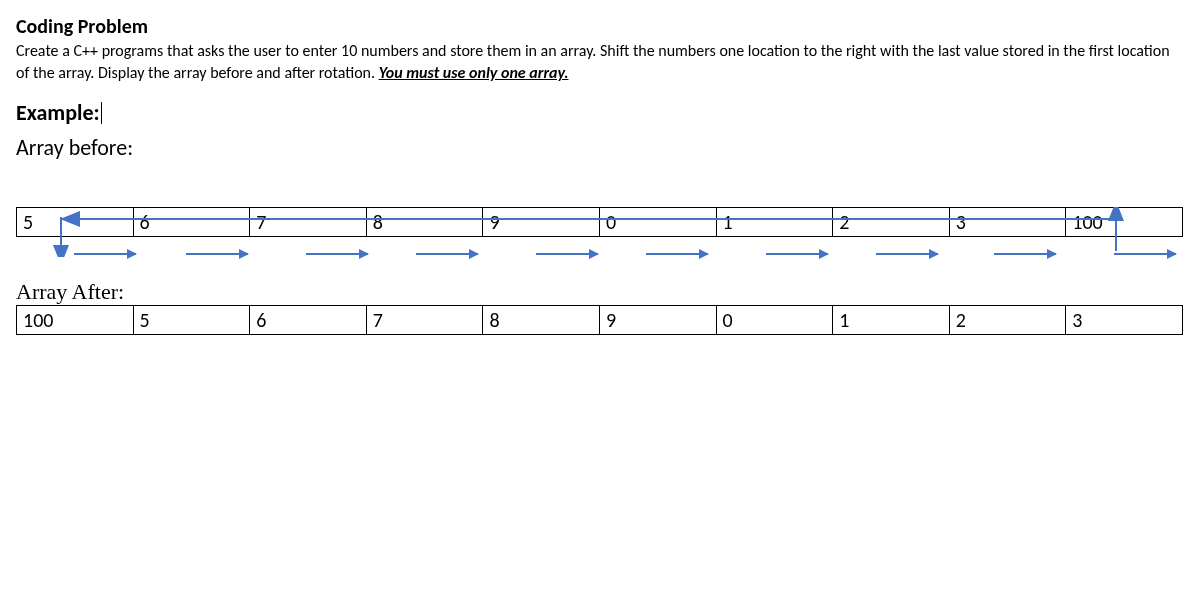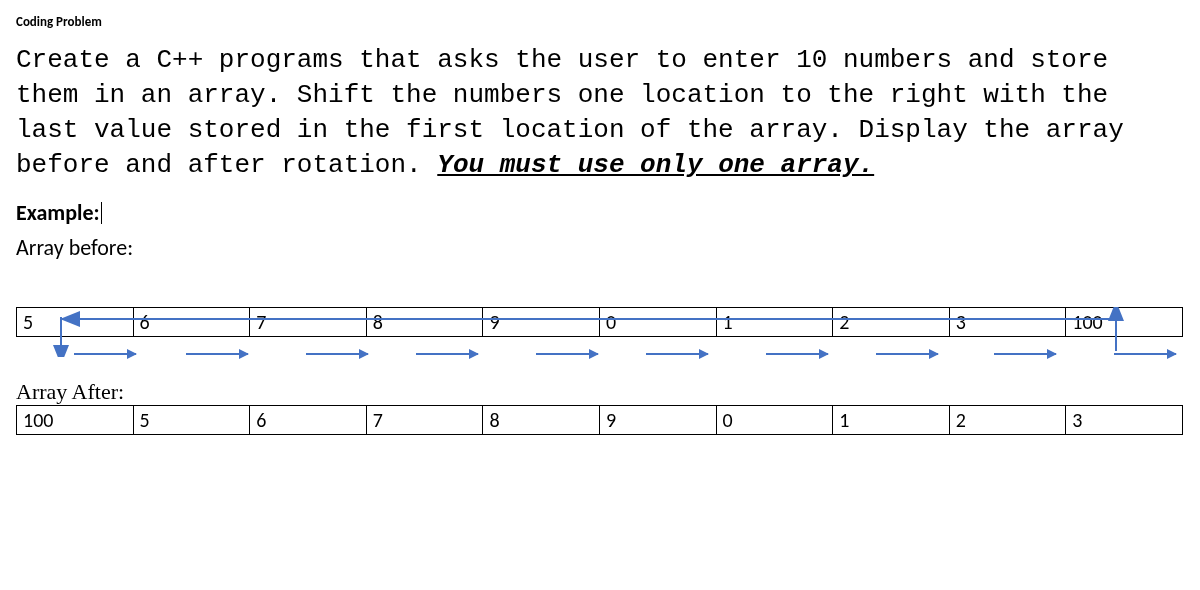--- a/index.html
+++ b/index.html
@@ -6,27 +6,26 @@
     margin: 0;
     padding: 14px 16px;
     font-family: Calibri, Arial, sans-serif;
     color: #000;
     background: #fff;
     width: 1200px;
     box-sizing: border-box;
   }
   .title {
     font-weight: bold;
-    font-size: 13px;
-    margin-bottom: 14px;
+    font-size: 20px;
+    margin-bottom: 2px;
   }
   .desc {
-    font-size: 26px;
+    font-size: 16px;
     line-height: 1.35;
-    font-family: Liberation Mono, monospace;
   }
   .underline-italic {
     font-style: italic;
     font-weight: bold;
     text-decoration: underline;
   }
   .example-label {
     font-weight: bold;
     font-size: 22px;
     margin-top: 16px;

